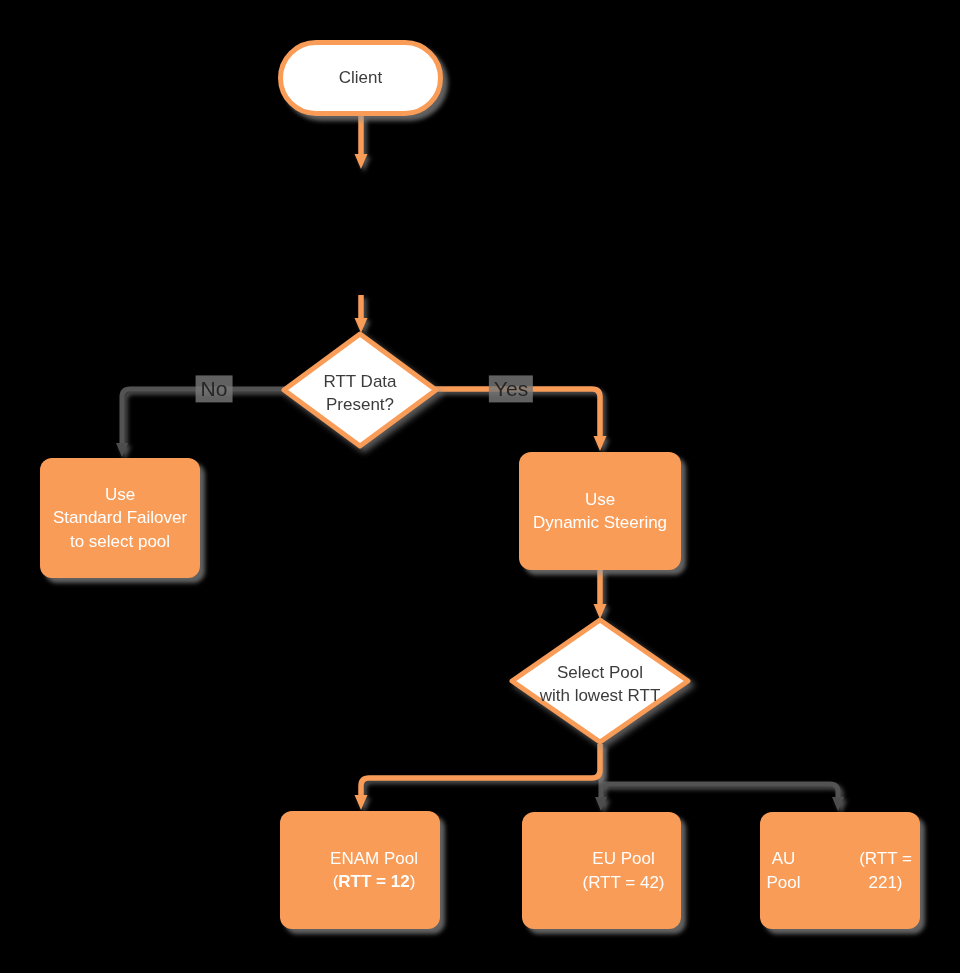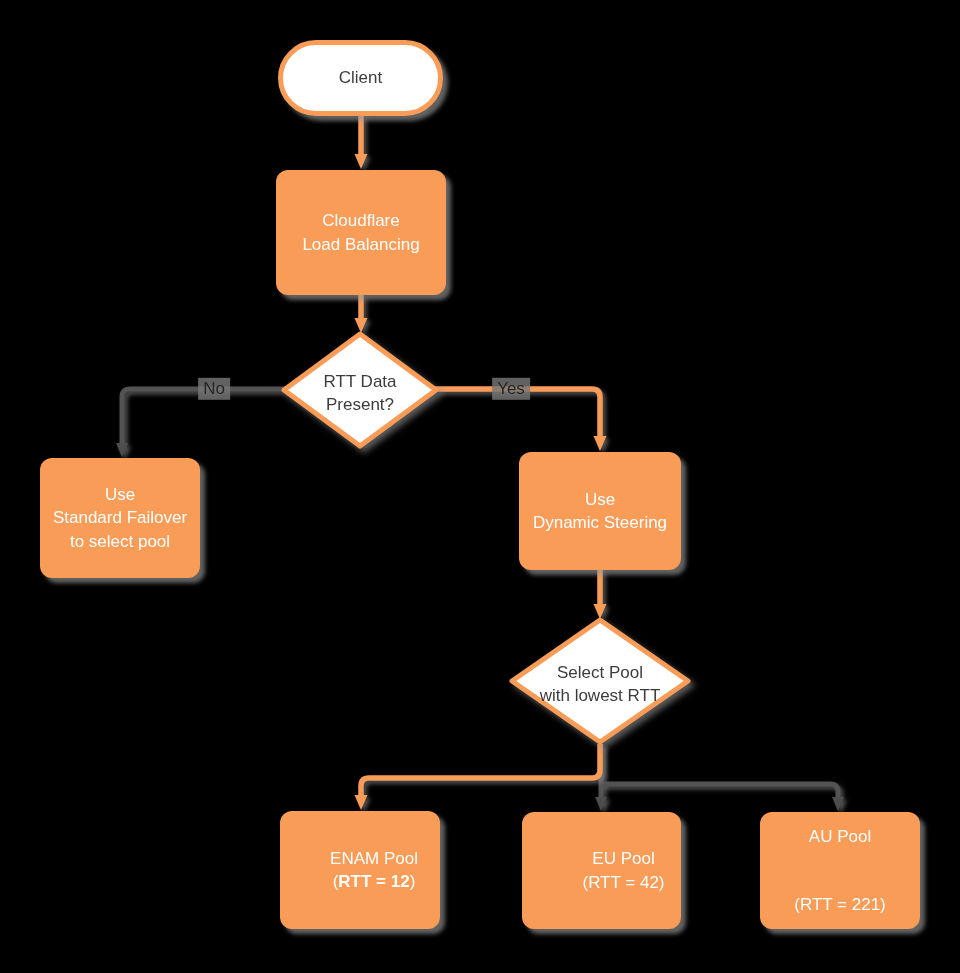--- a/index.html
+++ b/index.html
@@ -36,41 +36,41 @@
   .stadium{
     background:#fff;color:var(--text-dark);border:5px solid var(--orange);
     border-radius:40px;box-shadow:5px 5px 4px rgba(150,150,150,0.65);
   }
   #n-client{left:278px;top:40px;width:165px;height:76px;}
   #n-loadbalancer{left:276px;top:170px;width:170px;height:125px;}
   #n-failover{left:40px;top:458px;width:160px;height:120px;}
   #n-steering{left:519px;top:452px;width:162px;height:118px;}
   #n-enam{left:280px;top:811px;width:160px;height:118px;flex-direction:column;padding-left:28px;}
   #n-eu{left:522px;top:812px;width:159px;height:117px;flex-direction:column;padding-left:44px;}
-  #n-au{left:760px;top:812px;width:160px;height:117px;flex-direction:column;gap:44px;}
+  #n-au{left:760px;top:812px;width:160px;height:117px;flex-direction:row;gap:44px;}
   .pool-line .bold{font-weight:bold;}
 
   .diamond-wrap{position:absolute;}
   .diamond-wrap svg{position:absolute;left:0;top:0;overflow:visible;}
   .diamond-wrap polygon{
     fill:#ffffff;stroke:var(--orange);stroke-width:5;stroke-linejoin:round;
     filter:drop-shadow(4px 4px 3px rgba(150,150,150,0.6));
   }
   .dlabel{
     position:absolute;left:0;top:3px;width:100%;height:100%;
     display:flex;align-items:center;justify-content:center;text-align:center;
     color:var(--text-dark);white-space:pre-line;font-size:17px;line-height:1.38;
   }
   #d-rtt{left:280px;top:330px;width:160px;height:120px;}
   #d-pool{left:508px;top:616px;width:184px;height:130px;}
 
   .edge-label{
     position:absolute;transform:translate(-50%,-50%);
     background:rgba(118,118,118,0.82);color:var(--edge-label-text);
-    font-size:17px;padding:1px 5px;line-height:1.2;
+    font-size:21px;padding:1px 5px;line-height:1.2;
   }
   #lbl-no{left:214px;top:389px;}
   #lbl-yes{left:511px;top:389px;}
 </style>
 </head>
 <body>
 
 <div id="canvas">
 
   <svg class="edges" viewBox="0 0 960 973" aria-hidden="true">
@@ -89,22 +89,20 @@
     <path class="e-orange" d="M435 389 H592 Q600 389 600 397 V437"></path>
     <polygon class="ah-orange" points="593.5,436 606.5,436 600,451"></polygon>
     <path class="e-orange" d="M600 570 V605"></path>
     <polygon class="ah-orange" points="593.5,604 606.5,604 600,619"></polygon>
     <path class="e-orange" d="M600 744 V770 Q600 778 592 778 H369 Q361 778 361 786 V795"></path>
     <polygon class="ah-orange" points="354.5,795 367.5,795 361,810"></polygon>
   </svg>
 
   <div class="node stadium" id="n-client">Client</div>
 
-  <div class="node orange-box" id="n-loadbalancer">Cloudflare
-Load Balancing</div>
 
   <div class="diamond-wrap" id="d-rtt">
     <svg width="160" height="120" viewBox="0 0 160 120">
       <polygon points="80,4 156,60 80,116 4,60"></polygon>
     </svg>
     <div class="dlabel">RTT Data
 Present?</div>
   </div>
 
   <div class="node orange-box" id="n-failover">Use

